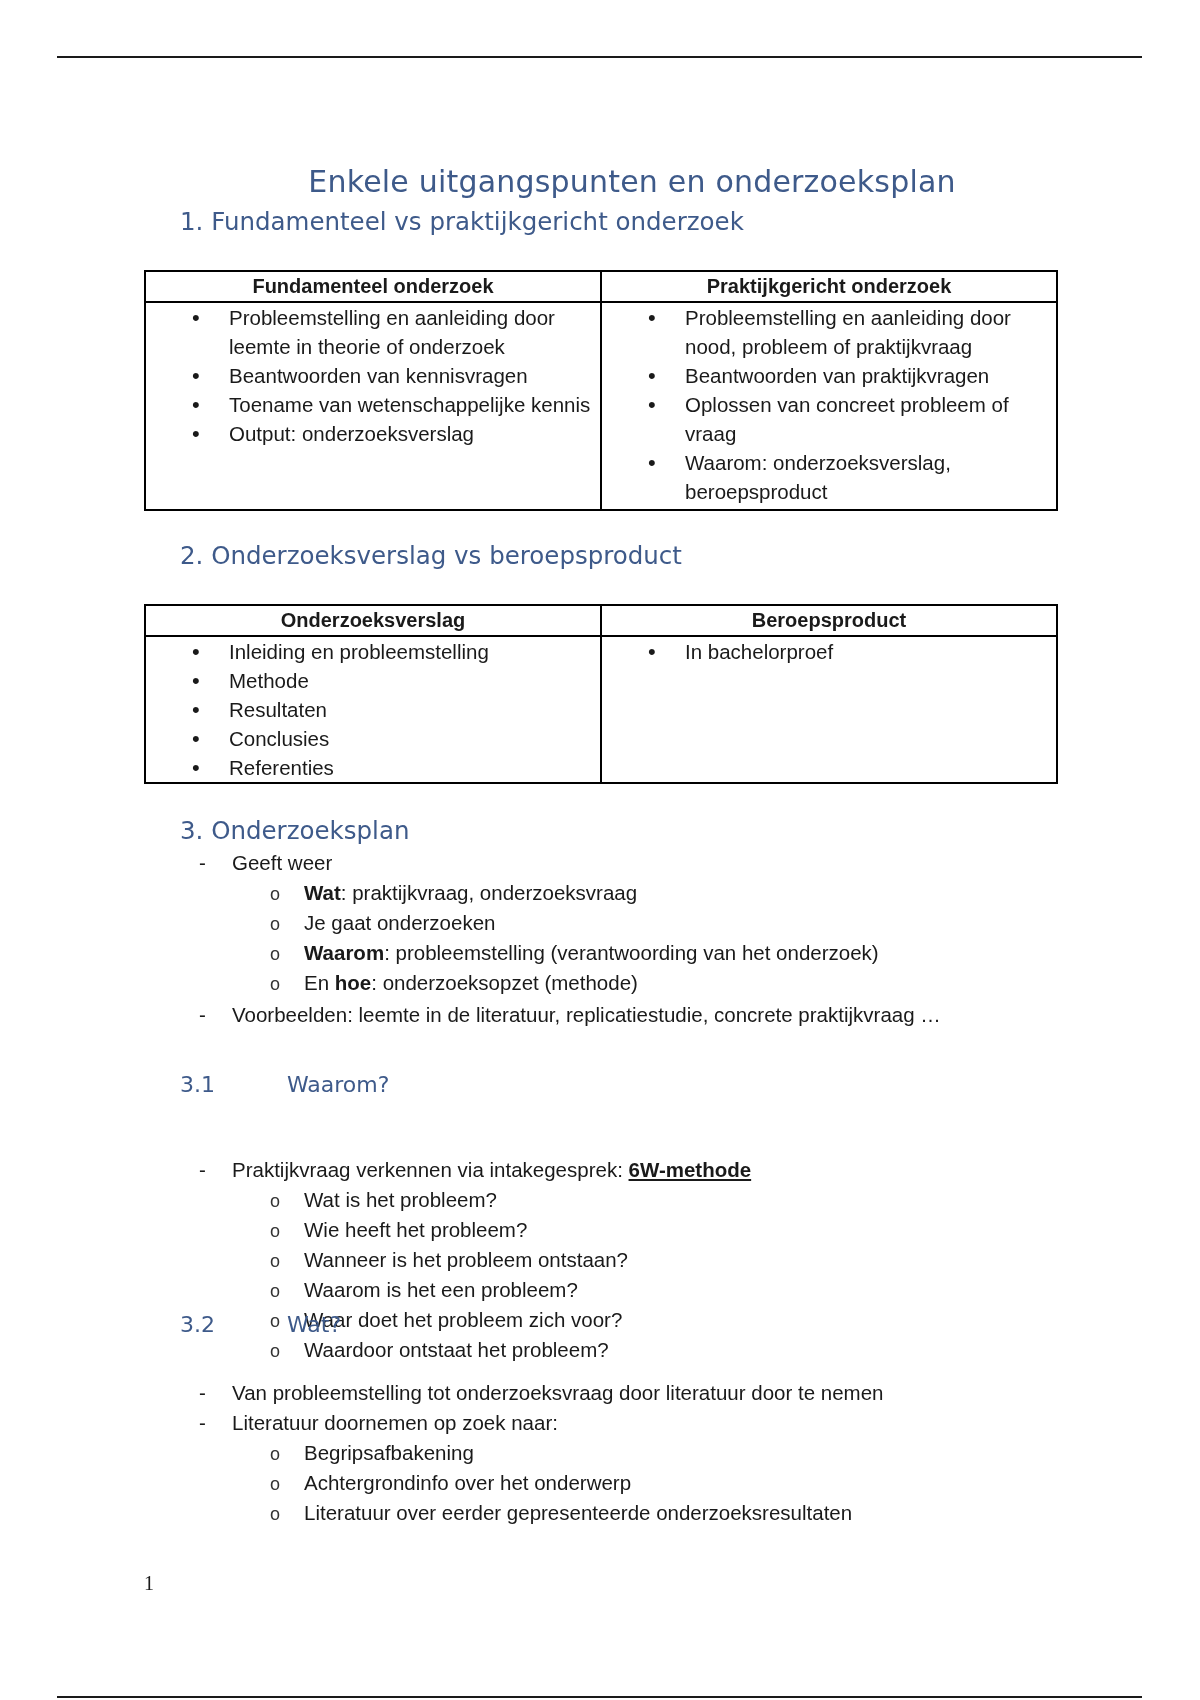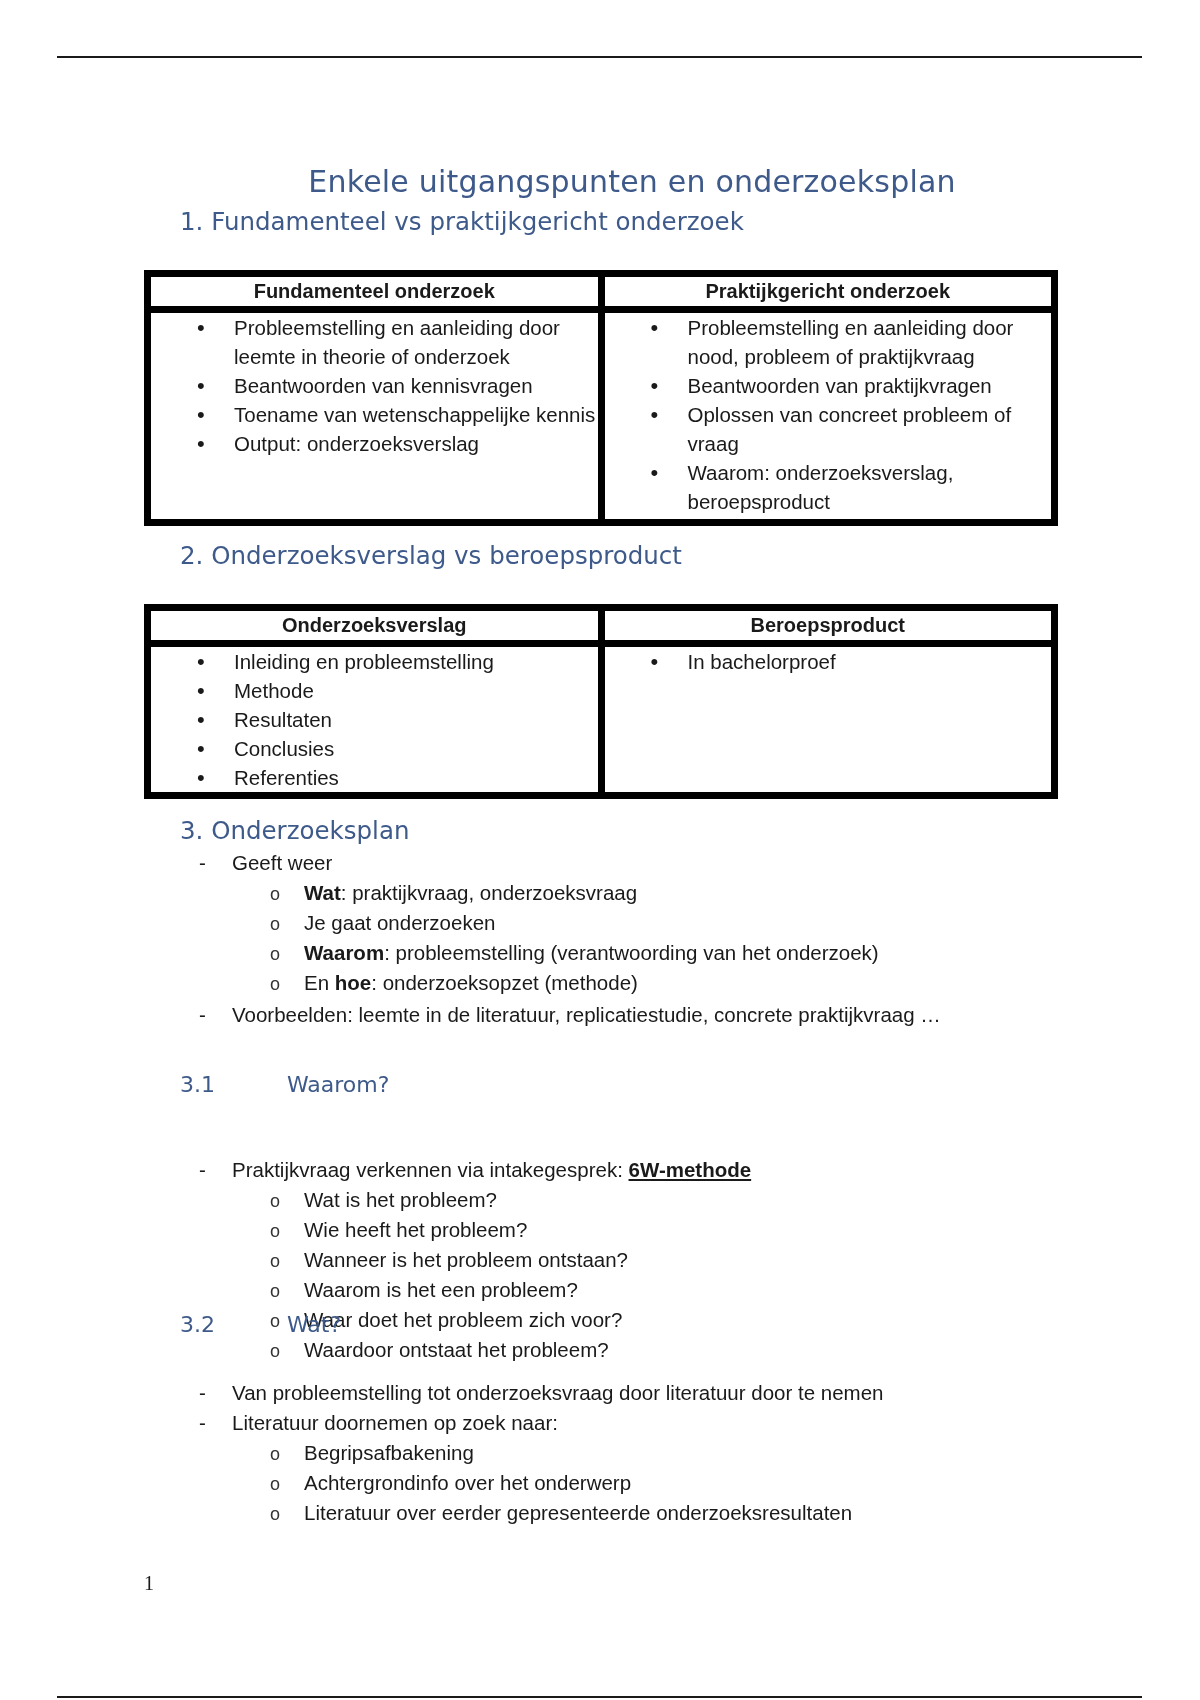--- a/index.html
+++ b/index.html
@@ -12,21 +12,21 @@
   .title { position: absolute; top: 164px; left: 0; width: 1200px; text-align: center;
            font-family: "DejaVu Sans", sans-serif; font-size: 30px; color: #3e5a8a; letter-spacing: 0.2px; padding-left: 32px; }
   .h1 { position: absolute; left: 180px; font-family: "DejaVu Sans", sans-serif;
         font-size: 24.5px; color: #3e5a8a; }
   .h2 { position: absolute; left: 180px; font-family: "DejaVu Sans", sans-serif;
         font-size: 22px; color: #3e5a8a; }
   .h2 .num { display: inline-block; width: 107px; }
 
   table.cmp { position: absolute; left: 144px; width: 914px; border-collapse: collapse;
               font-family: "Liberation Sans", sans-serif; font-size: 20.5px; }
-  table.cmp th, table.cmp td { border: 7px solid #000000; width: 50%; vertical-align: top; padding: 0; }
+  table.cmp th, table.cmp td { border: 2px solid #000000; width: 50%; vertical-align: top; padding: 0; }
   table.cmp th { font-weight: bold; text-align: center; height: 29px; line-height: 29px; font-size: 20px; }
   table.cmp ul { list-style: none; margin: 0; padding: 0 0 0 46px; }
   table.cmp li { position: relative; padding-left: 37px; line-height: 29px; }
   table.cmp li::before { content: "\2022"; position: absolute; left: 0; top: 0; font-size: 22px; }
 
   .para { position: absolute; font-family: "Liberation Sans", sans-serif; font-size: 20.5px;
           line-height: 30px; padding-left: 16px; }
   .dash-item { position: relative; padding-left: 36px; left: 180px; }
   .dash-item::before { content: "-"; position: absolute; left: 3px; }
   .circ-item { position: relative; padding-left: 36px; left: 252px; }

